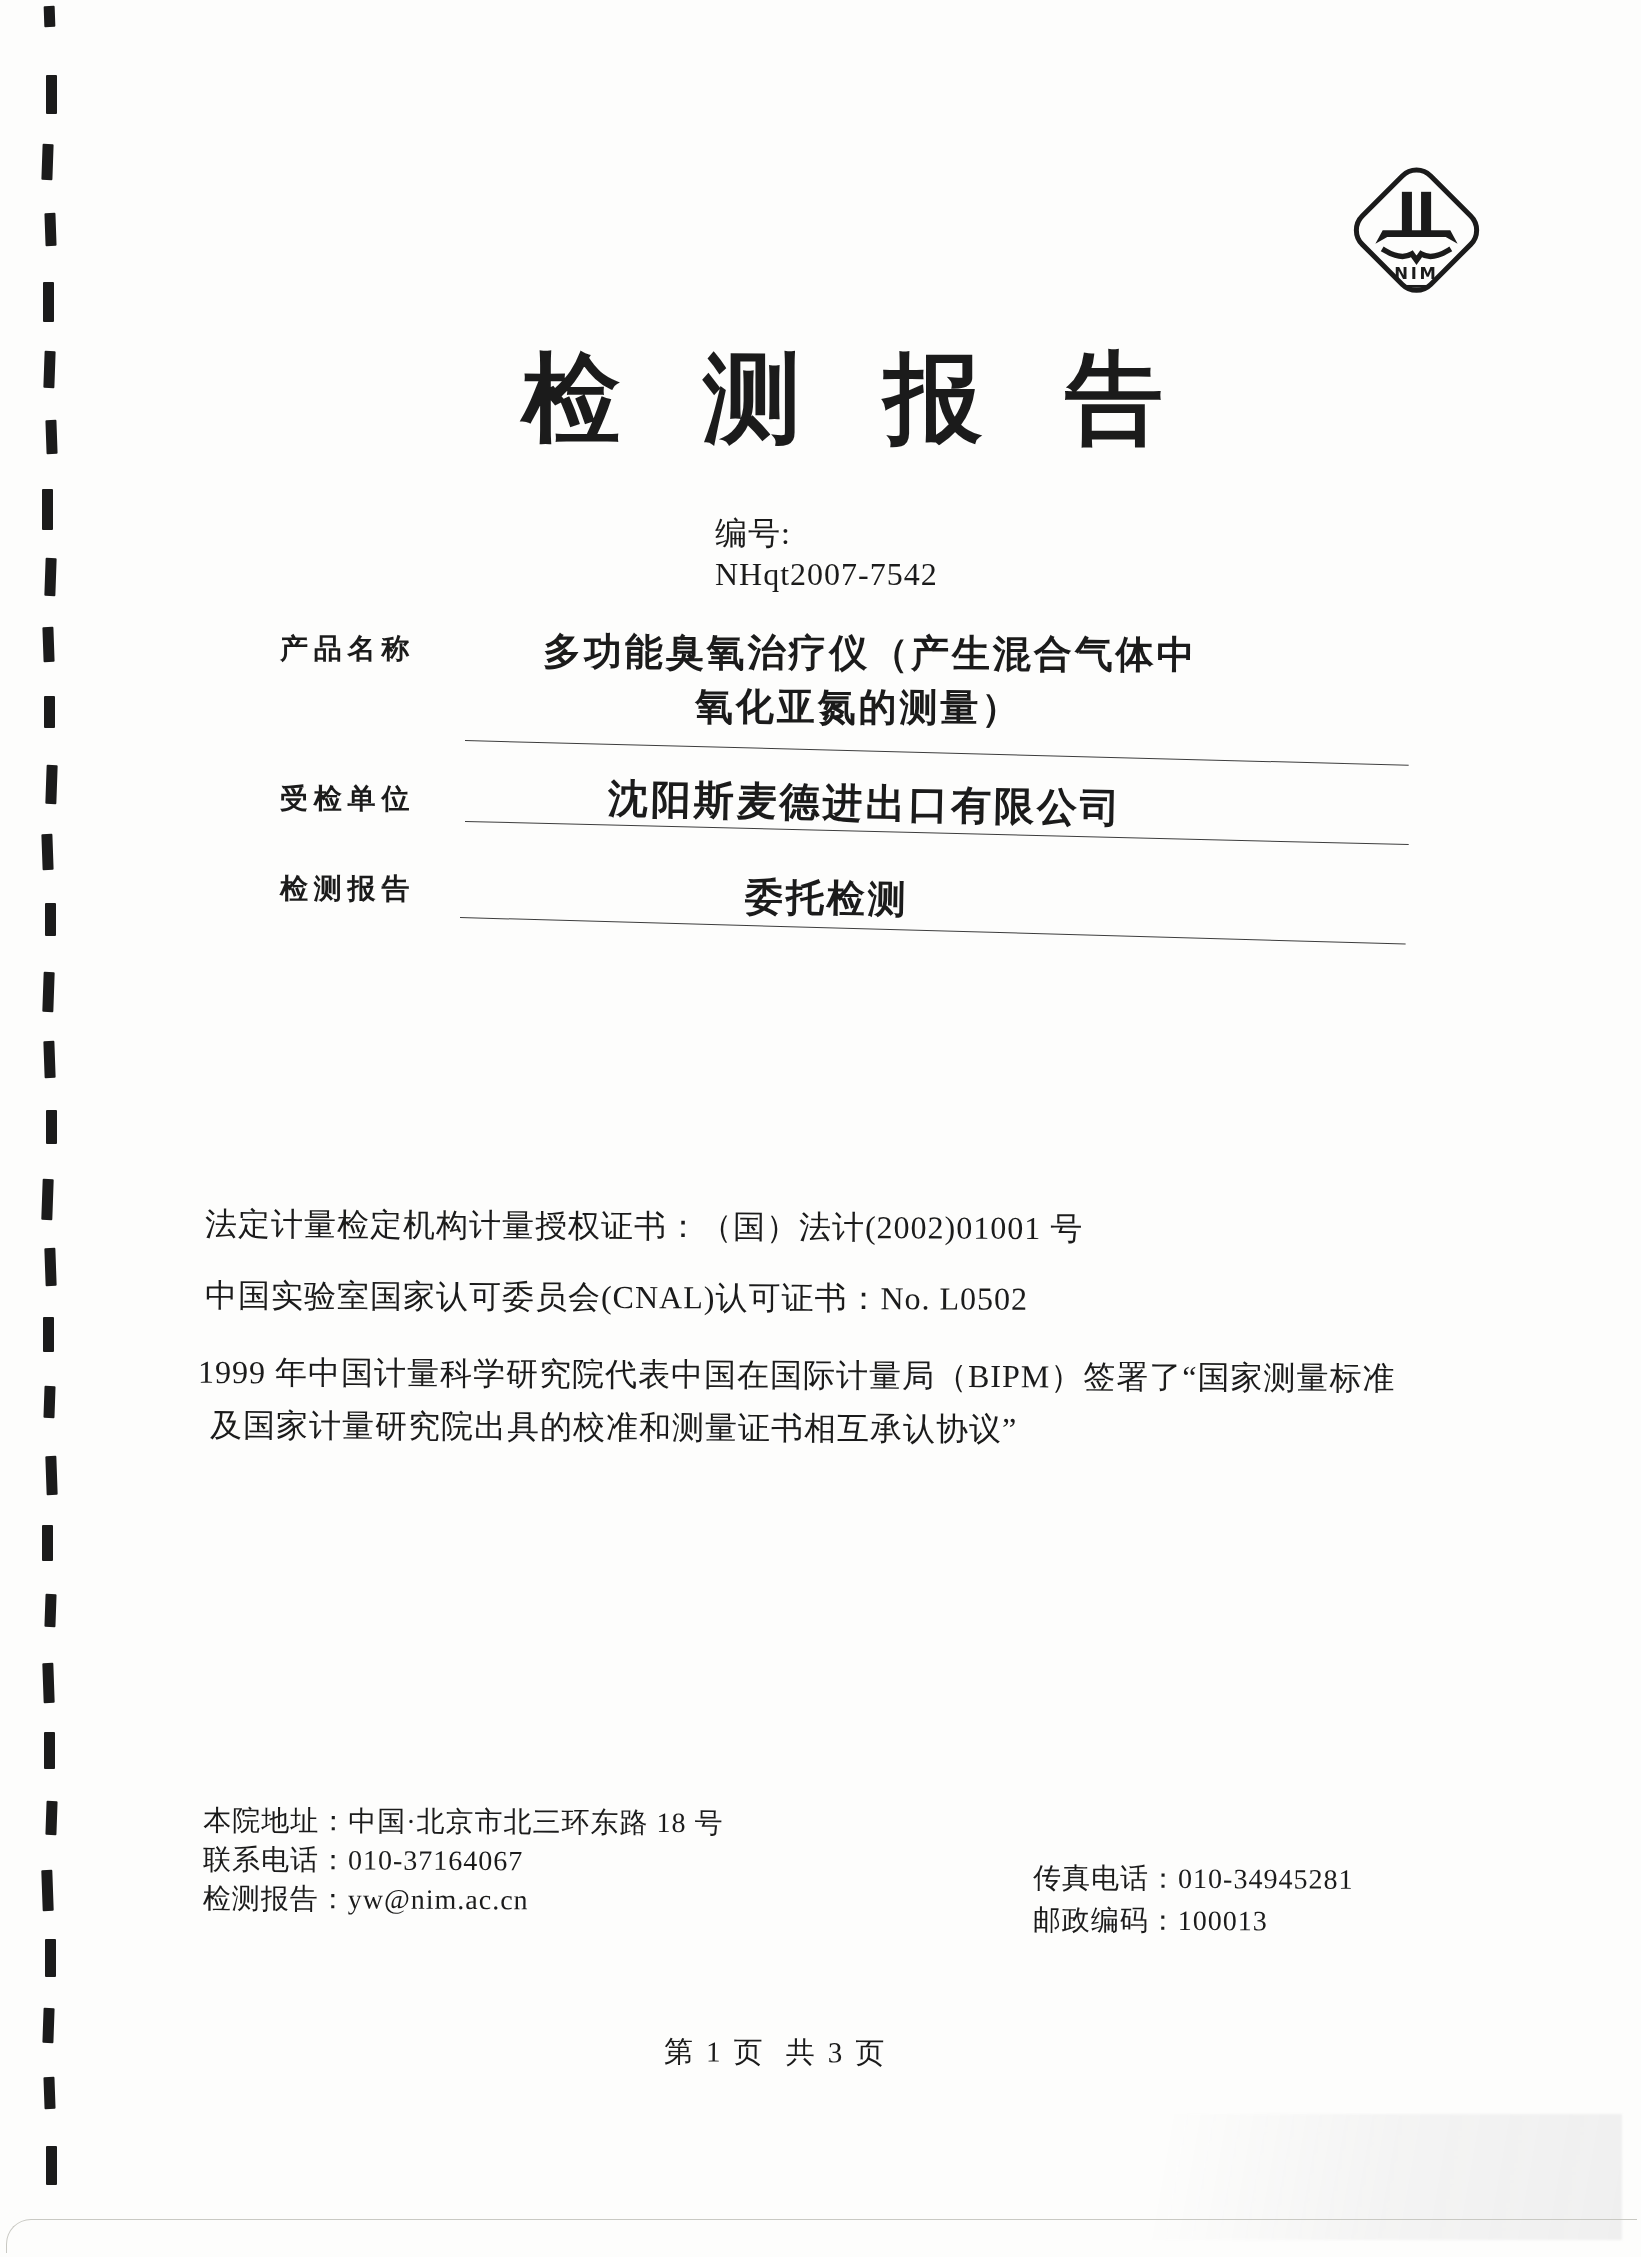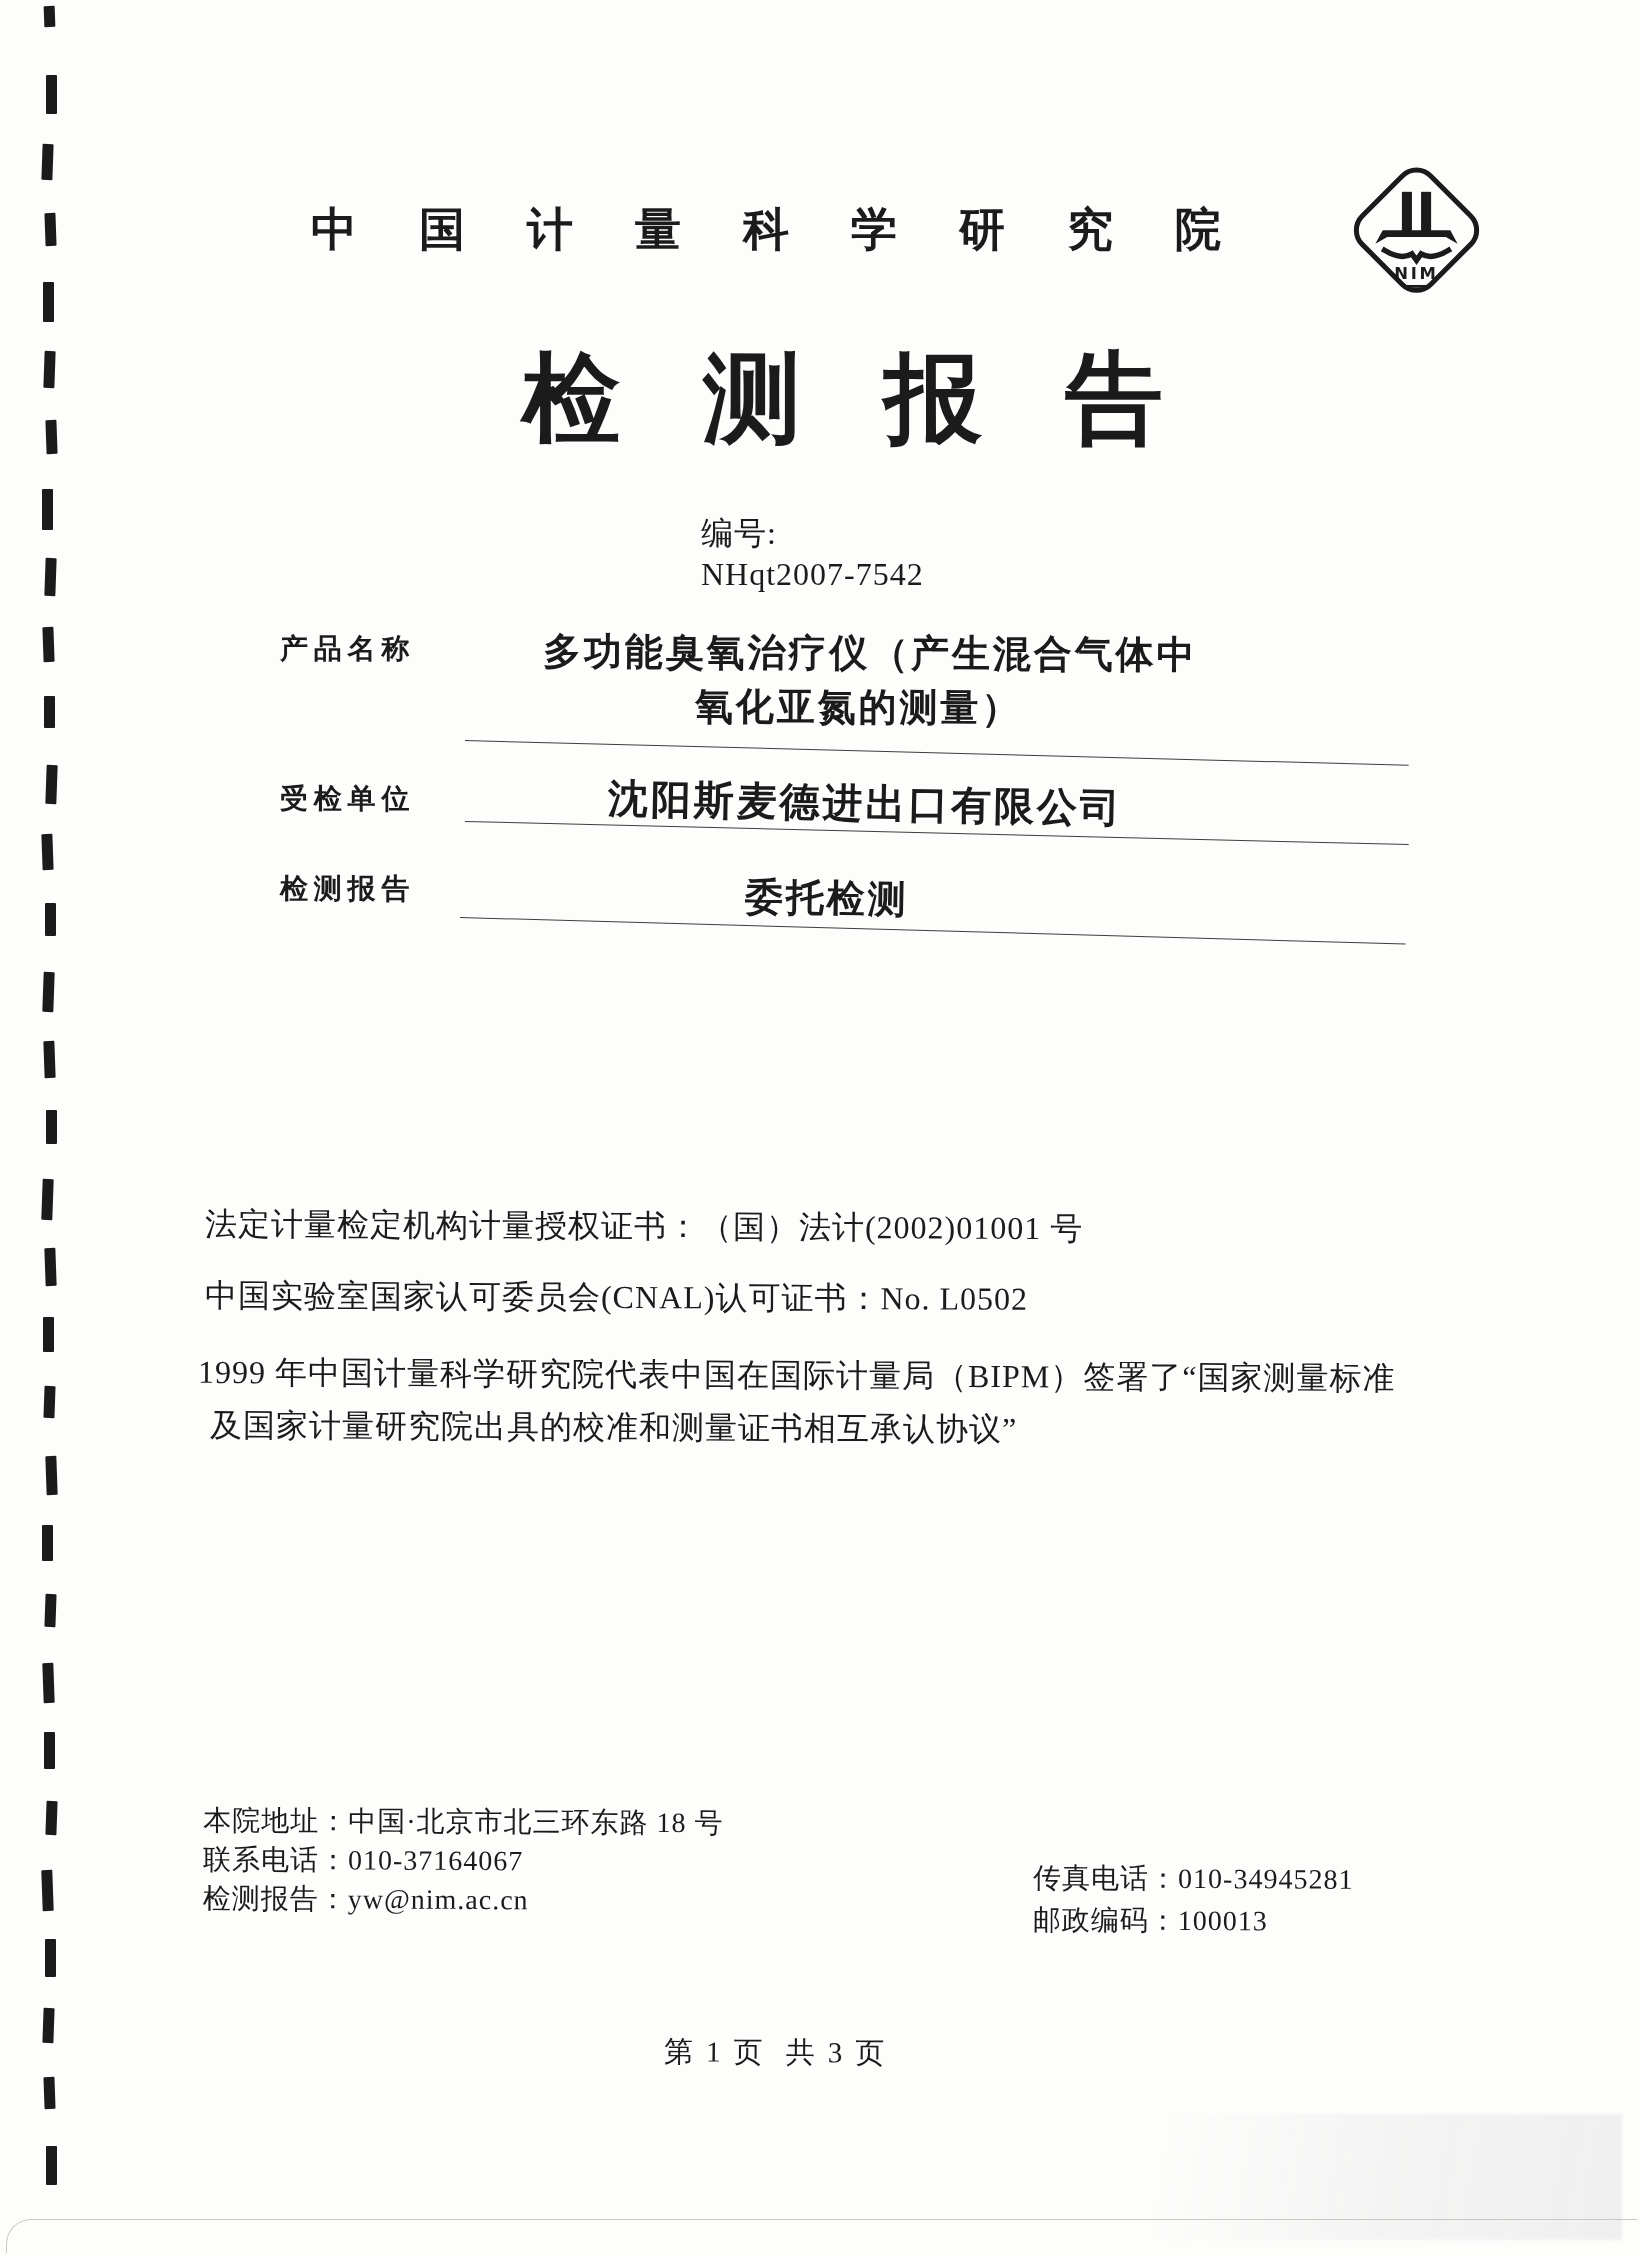--- a/index.html
+++ b/index.html
@@ -104,25 +104,24 @@
       <rect x="22" y="25" width="106" height="106" rx="22" transform="rotate(45 75 78)" fill="none" stroke="#1b1b1b" stroke-width="5.5"></rect>
       <rect x="59" y="36" width="11" height="44" fill="#1b1b1b"></rect>
       <rect x="80" y="36" width="11" height="44" fill="#1b1b1b"></rect>
       <path d="M30 93 L38 78 L112 78 L120 93 L107 85.5 L43 85.5 Z" fill="#1b1b1b"></path>
       <path d="M40 100 Q58 111 70 104 L75 111 L80 104 Q92 111 110 100" fill="none" stroke="#1b1b1b" stroke-width="6" stroke-linecap="square"></path>
       <text x="75" y="132" text-anchor="middle" font-size="18" font-weight="bold" letter-spacing="3" fill="#1b1b1b" font-family="DejaVu Sans, sans-serif">NIM</text>
       <rect x="63" y="138" width="26" height="3" fill="#1b1b1b"></rect>
     </svg>
   </div>
 
-  <div class="abs org-name" style="left:311px;top:199px;">中国计量科学研究院</div>
 
   <div class="abs doc-title" style="left:490px;top:334px;margin-left:32px;">检测报告</div>
 
-  <div class="abs report-no" style="left:665px;top:475px;">
+  <div class="abs report-no" style="left:679px;top:475px;">
     <span>编号:</span>
     <span>NHqt2007-7542</span>
   </div>
 
   <div class="abs f-label" style="left:280px;top:630px;">产品名称</div>
   <div class="abs f-value" style="left:543px;top:628px;transform:rotate(0.3deg);">多功能臭氧治疗仪（产生混合气体中</div>
   <div class="abs f-value" style="left:695px;top:682px;transform:rotate(0.3deg);">氧化亚氮的测量）</div>
   <div class="abs u-line" style="left:465px;top:740px;width:944px;transform:rotate(1.5deg);"></div>
 
   <div class="abs f-label" style="left:280px;top:780px;">受检单位</div>

